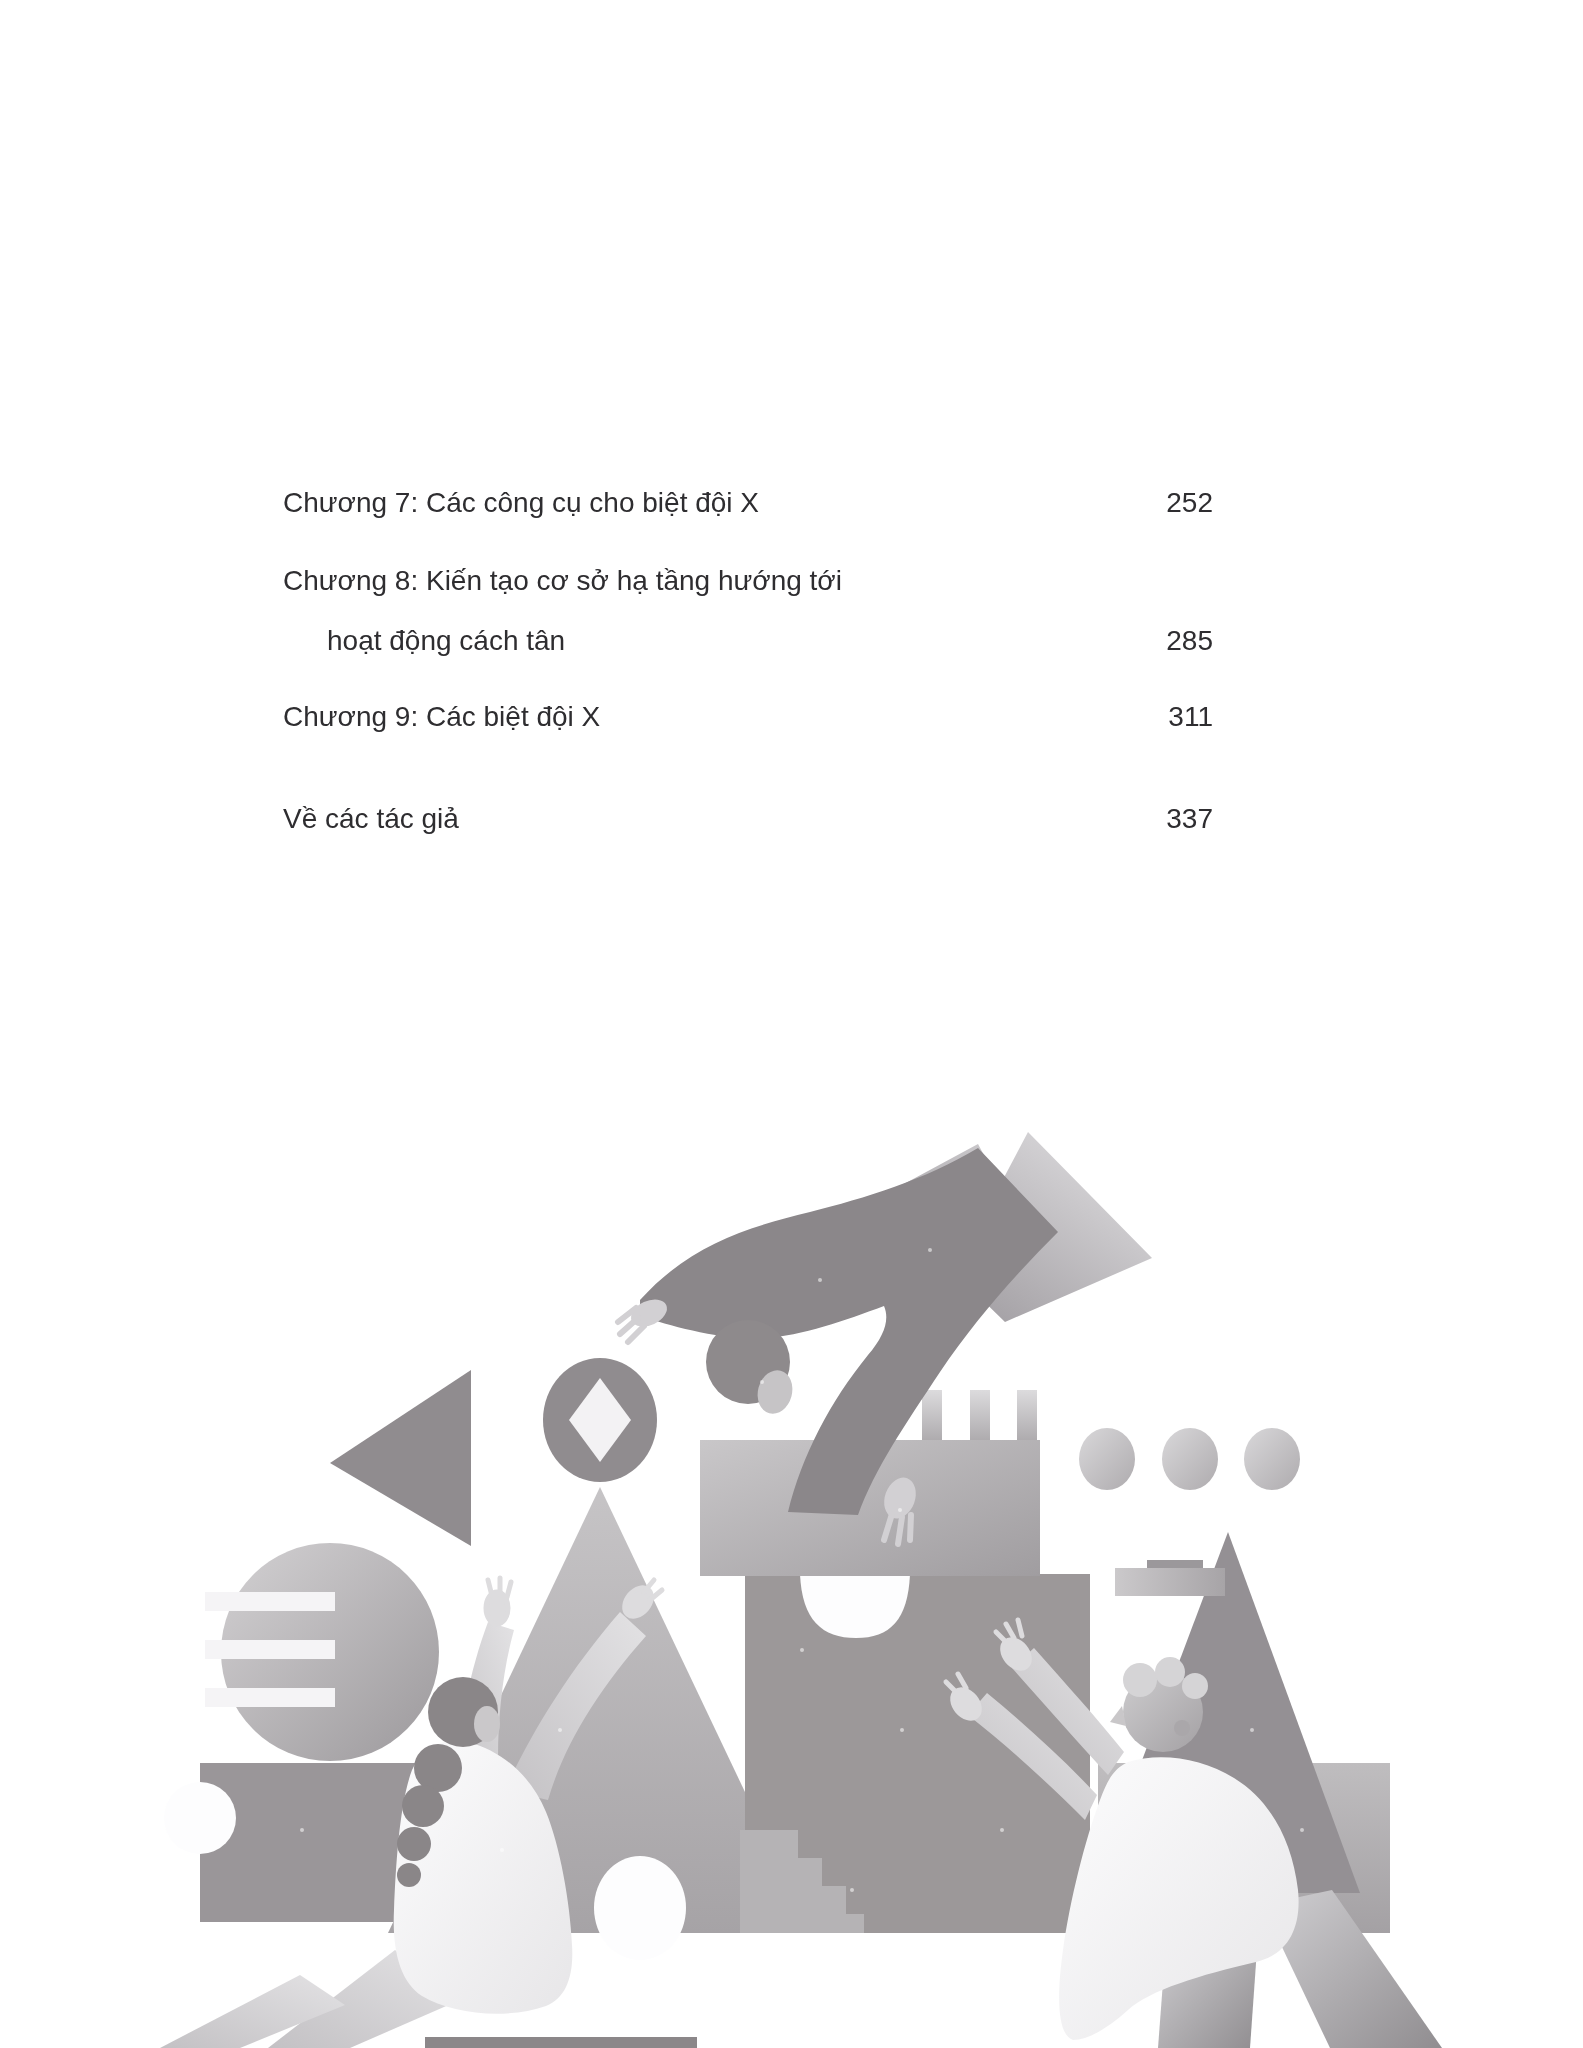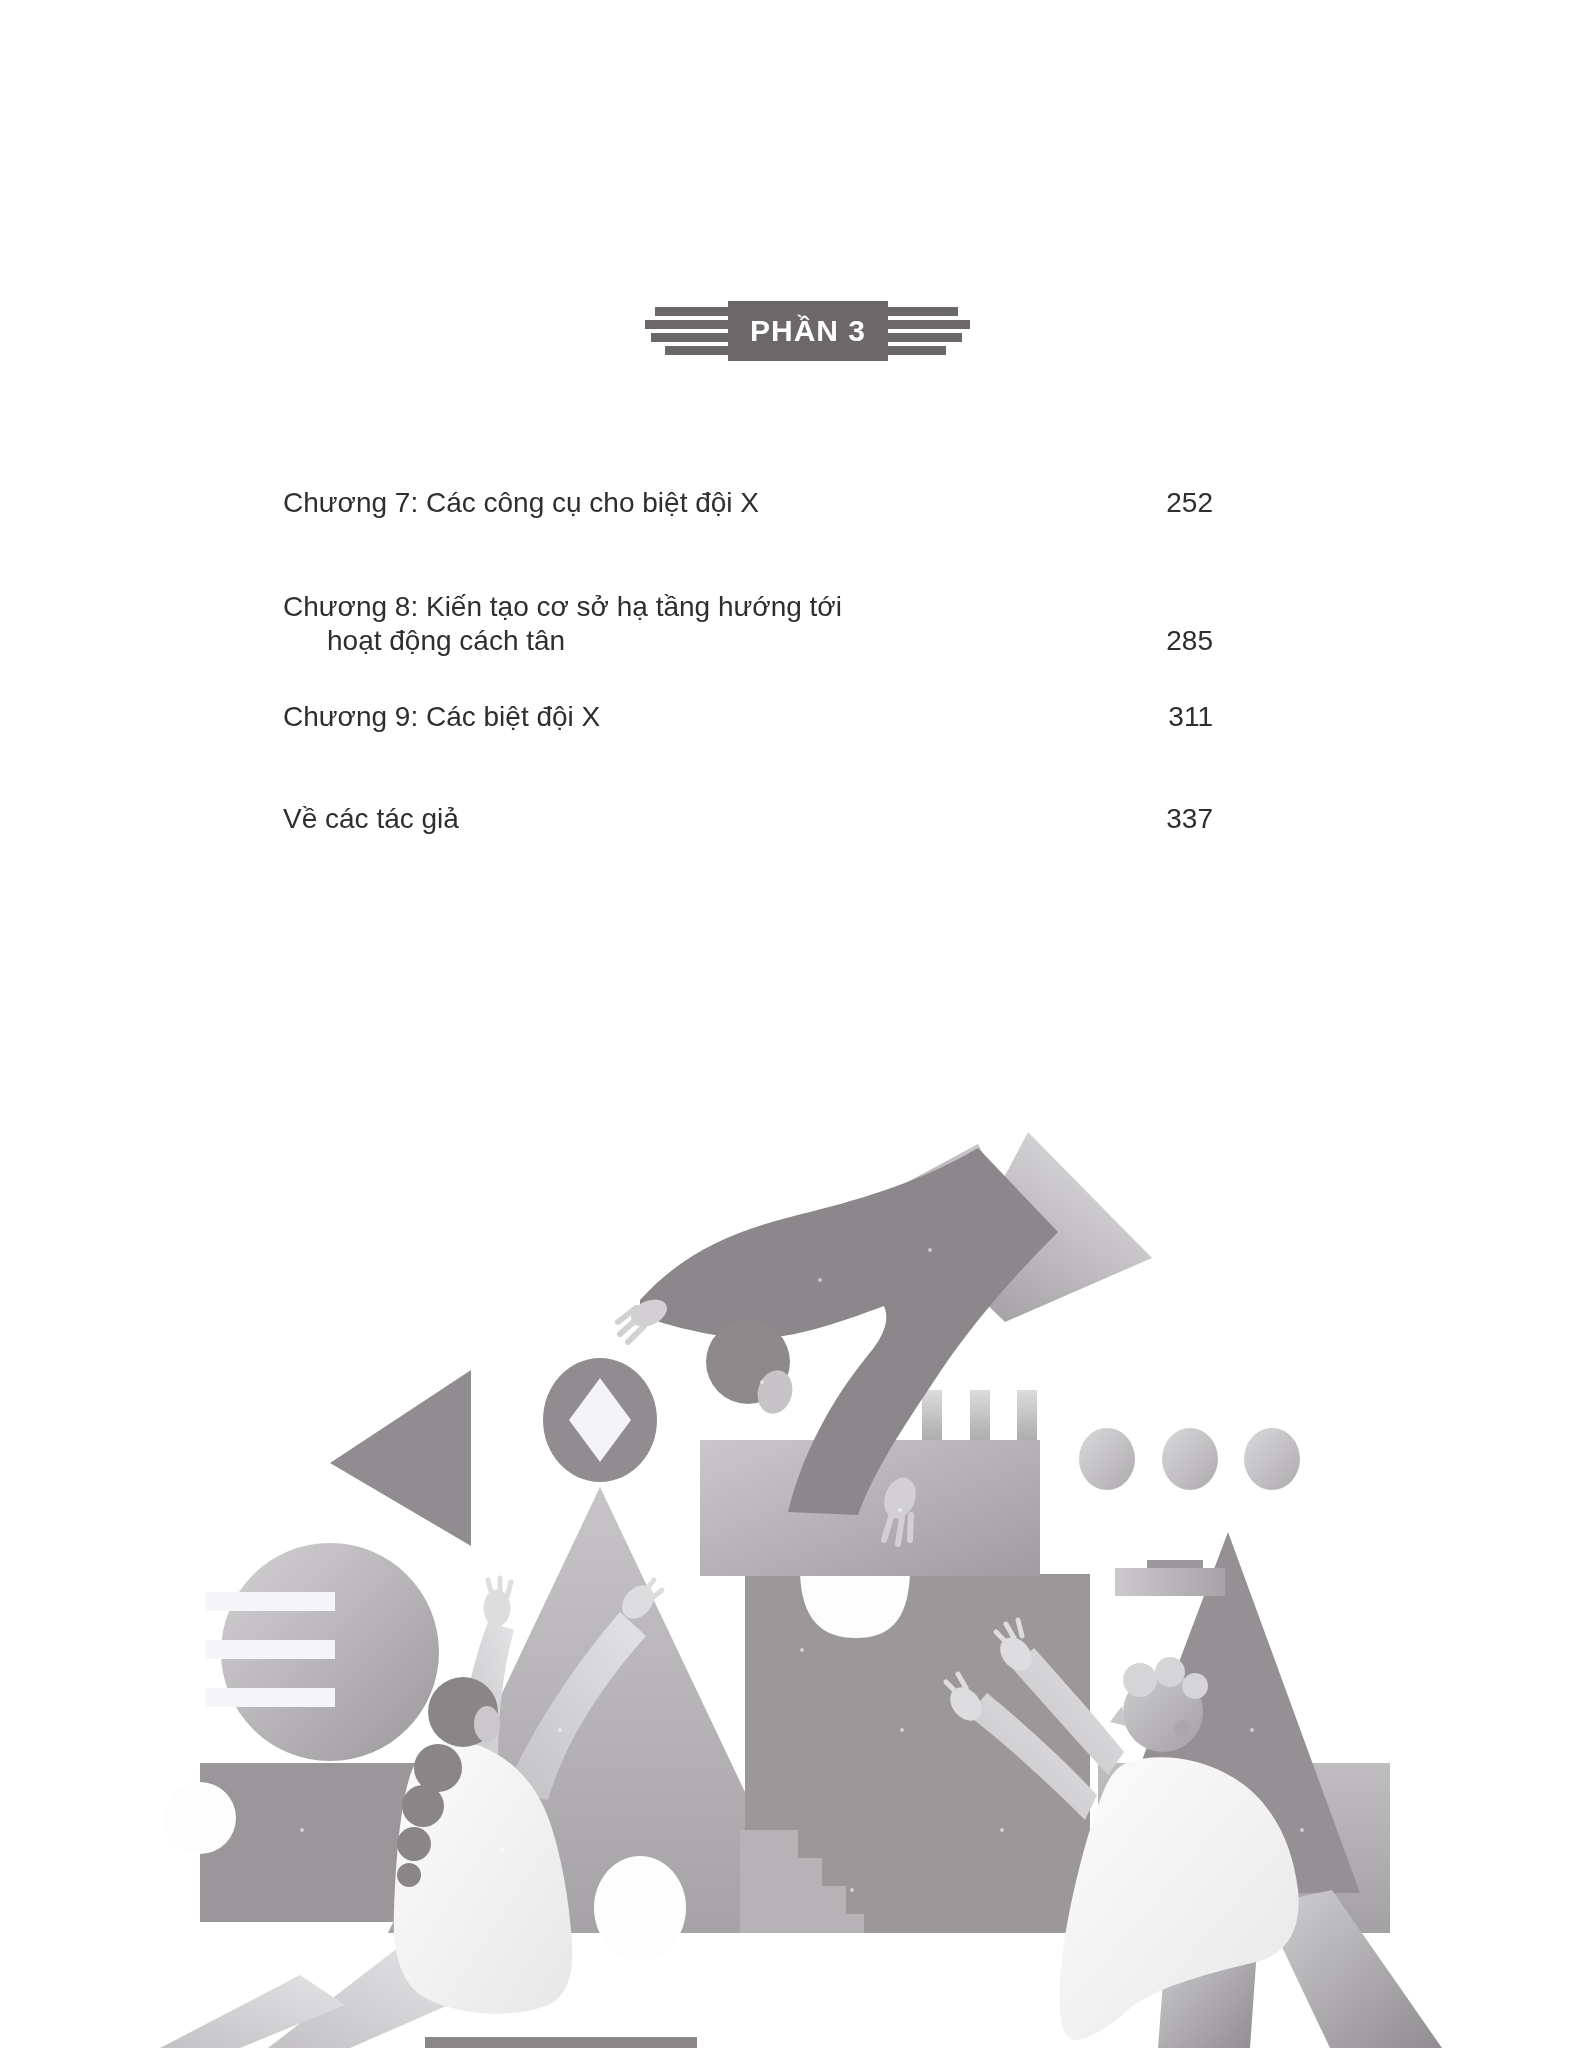--- a/index.html
+++ b/index.html
@@ -18,47 +18,31 @@
     text-align:center; font-size:35px; font-weight:bold;
     color:var(--title,#1a191b); letter-spacing:.2px; white-space:nowrap;
   }
   .toc { position:absolute; left:283px; width:930px; top:0; }
   .toc-label, .toc-page {
     position:absolute; font-size:28px; color:var(--text,#2e2d30);
     line-height:40px; white-space:nowrap;
   }
   .toc-page { right:0; text-align:right; }
   .r1 { top:483px; }
-  .r2a { top:587px; }
+  .r2a { top:561px; }
   .r2b { top:621px;margin-left:44px; }
   .r3 { top:697px; }
   .r4 { top:771px;margin-top:28px; }
   .illus { position:absolute; top:1130px; left:0; width:1583px; height:918px; }
 </style>
 </head>
 <body>
 
 <div class="page">
 
-  <div class="badge-wrap">
-    <svg width="330" height="64" viewBox="0 0 330 64">
-      <g fill="var(--badge-bg,#6c6869)">
-        <rect x="85" y="2" width="160" height="60"></rect>
-        <rect x="12" y="8" width="73" height="9"></rect>
-        <rect x="2" y="21" width="83" height="9"></rect>
-        <rect x="8" y="34" width="77" height="9"></rect>
-        <rect x="22" y="47" width="63" height="9"></rect>
-        <rect x="245" y="8" width="70" height="9"></rect>
-        <rect x="245" y="21" width="82" height="9"></rect>
-        <rect x="245" y="34" width="74" height="9"></rect>
-        <rect x="245" y="47" width="58" height="9"></rect>
-      </g>
-      <text class="badge-text" x="165" y="42" text-anchor="middle" fill="var(--badge-text,#ffffff)">PHẦN 3</text>
-    </svg>
-  </div>
 
 
   <div class="toc">
     <div class="toc-label r1">Chương 7: Các công cụ cho biệt đội X</div>
     <div class="toc-page  r1">252</div>
 
     <div class="toc-label r2a">Chương 8: Kiến tạo cơ sở hạ tầng hướng tới</div>
     <div class="toc-label r2b">hoạt động cách tân</div>
     <div class="toc-page  r2b">285</div>
 

